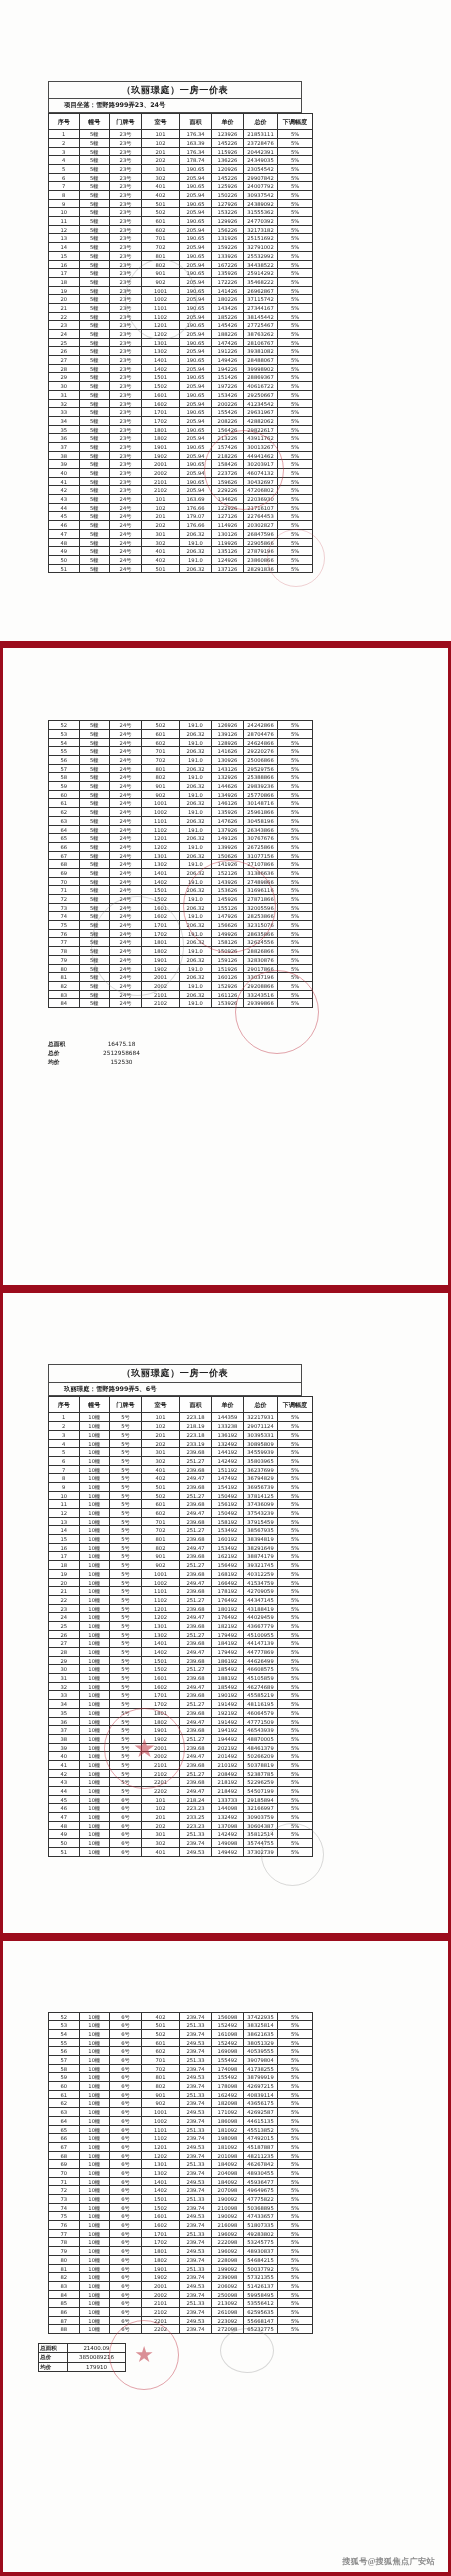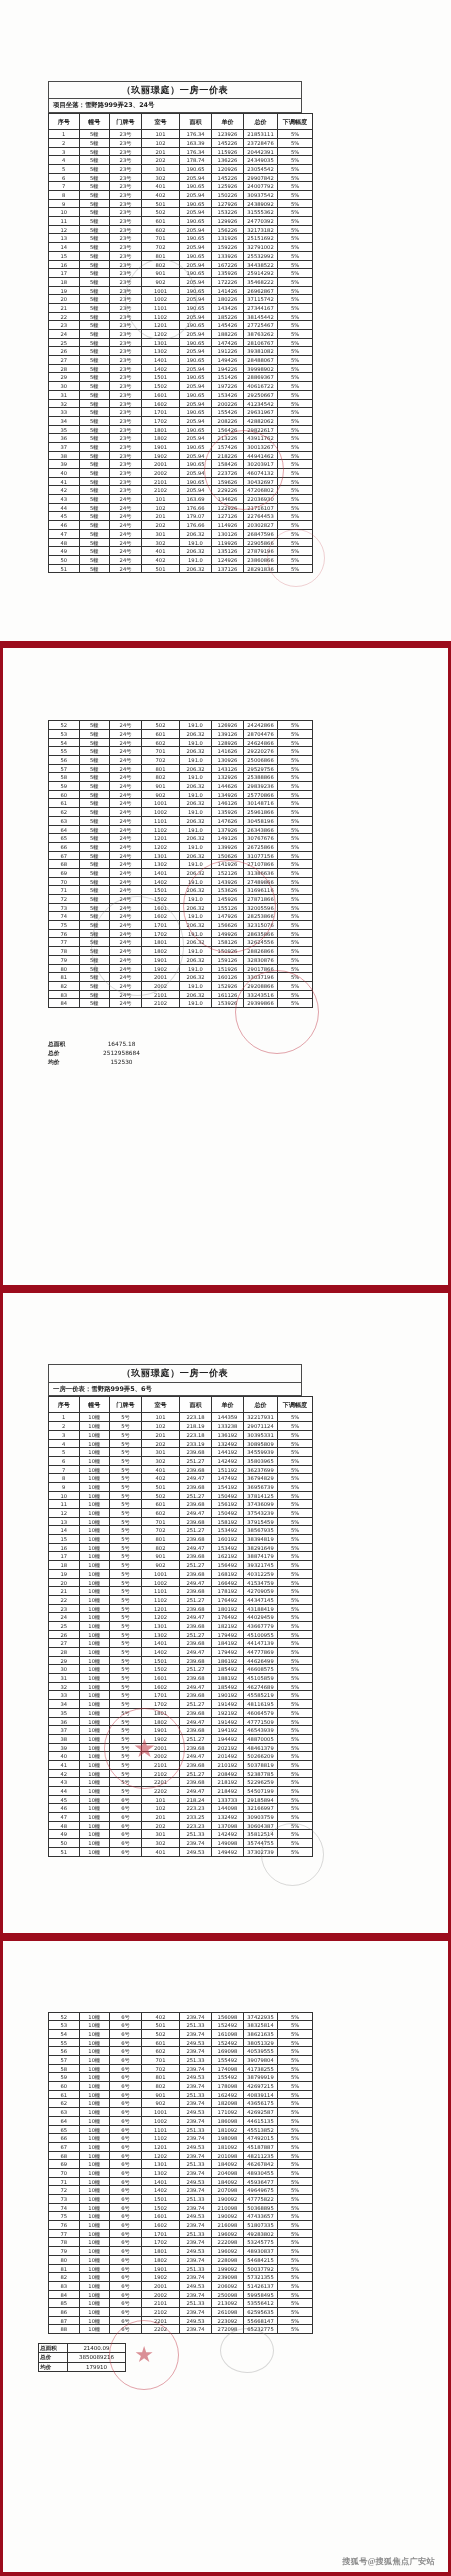--- a/index.html
+++ b/index.html
@@ -17,21 +17,21 @@
   .s3{height:640px;padding-top:71px;}
   .s4{height:631px;padding-top:71px;}
   .bottombar{height:4.9px;background:#9c0c1c;}
 
   .doc-block{width:254px;margin-left:48px;}
   .region .doc-block{margin-left:45px;}
 
   .titlebox{box-sizing:border-box;border:0.6px solid #4a4a4a;height:18.3px;line-height:17.7px;text-align:center;
             font-size:9.1px;font-weight:bold;letter-spacing:0.6px;color:#222;}
   .locrow{box-sizing:border-box;border:0.6px solid #4a4a4a;border-top:none;height:13.4px;line-height:12.8px;
-          font-size:6.4px;font-weight:bold;padding-left:4px;color:#222;}
+          font-size:6.4px;font-weight:bold;padding-left:15px;color:#222;}
 
   .ptable{box-sizing:border-box;border-left:0.6px solid #333;border-top:0.6px solid #333;width:265px;background:rgba(255,255,255,.6);}
   .thead,.trow{display:grid;grid-template-columns:30.5px 30.5px 32px 38px 32px 32px 34px 35px;}
   .hcell{box-sizing:border-box;border-right:0.6px solid #333;border-bottom:0.6px solid #333;height:16.5px;line-height:16px;
          text-align:center;font-size:6.1px;font-weight:bold;color:#222;overflow:hidden;}
   .tcell{box-sizing:border-box;border-right:0.6px solid #333;border-bottom:0.6px solid #333;height:8.7px;line-height:8.4px;
          text-align:center;font-size:5.2px;color:#2b2b2b;overflow:hidden;}
 
   .summary-plain{margin-left:48px;margin-top:32px;font-size:5.8px;color:#222;}
   .region .summary-plain{margin-left:45px;}
@@ -944,21 +944,21 @@
             <span class="svalue">152530</span>
           </div>
       </div>
     </div>
 
     <div class="sep bar2"></div>
 
     <div class="sheet s3">
       <div class="doc-block">
         <div class="titlebox">（玖丽璟庭）一房一价表</div>
-        <div class="locrow">一房一价表：雪野路999弄5、6号</div>
+        <div class="locrow">玖丽璟庭：雪野路999弄5、6号</div>
         <div class="ptable">
           <div class="thead">
               <div class="hcell">序号</div>
               <div class="hcell">幢号</div>
               <div class="hcell">门牌号</div>
               <div class="hcell">室号</div>
               <div class="hcell">面积</div>
               <div class="hcell">单价</div>
               <div class="hcell">总价</div>
               <div class="hcell">下调幅度</div>

